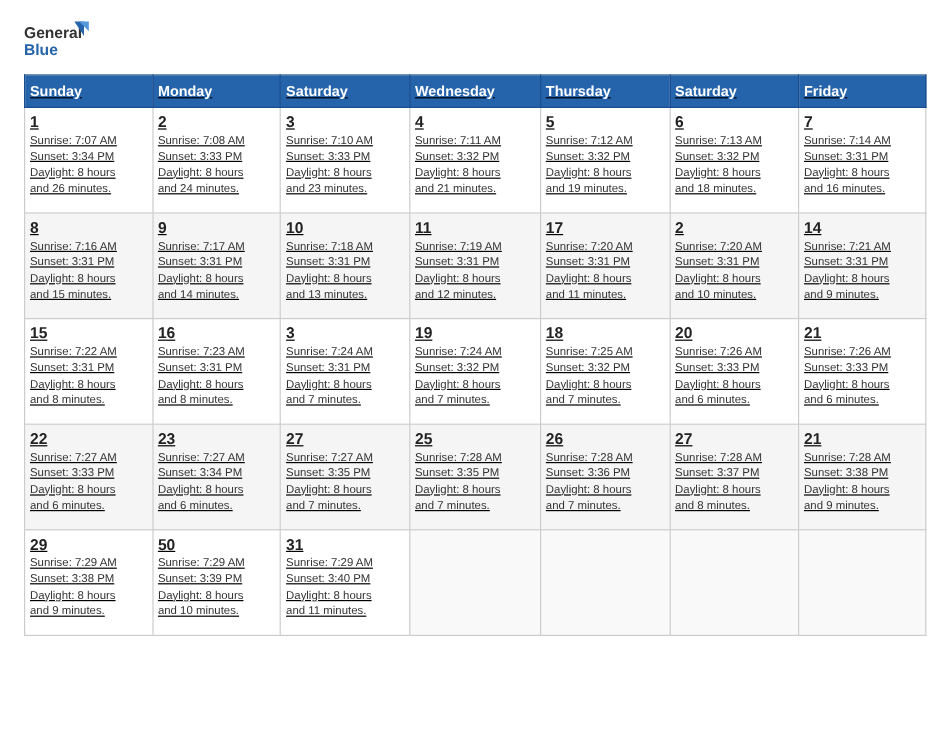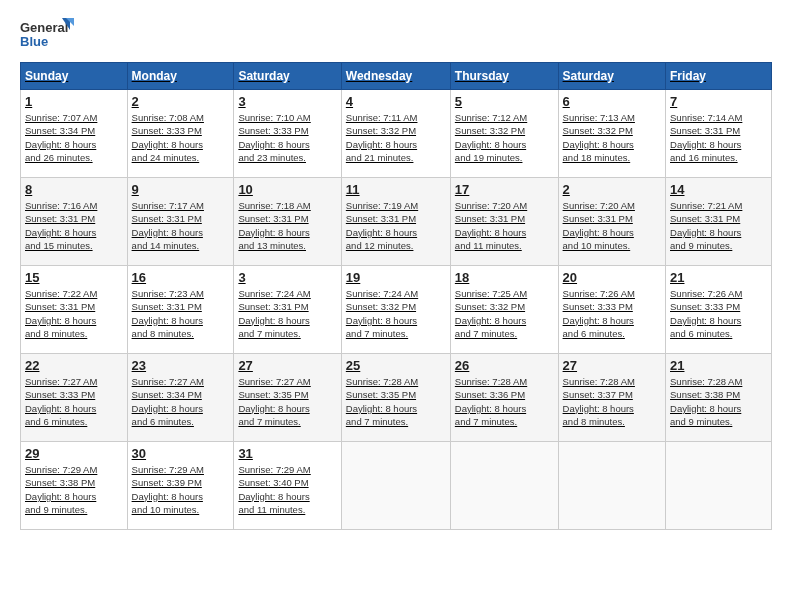--- a/index.html
+++ b/index.html
@@ -354,21 +354,21 @@
         <tr class="last-row">
           <td>
         <span class="day-number">29</span>
         <span class="day-info">
           Sunrise: 7:29 AM<br>
           Sunset: 3:38 PM<br>
           Daylight: 8 hours<br>and 9 minutes.
         </span>
       </td>
           <td>
-        <span class="day-number">30</span>
+        <span class="day-number">50</span>
         <span class="day-info">
           Sunrise: 7:29 AM<br>
           Sunset: 3:39 PM<br>
           Daylight: 8 hours<br>and 10 minutes.
         </span>
       </td>
           <td>
         <span class="day-number">31</span>
         <span class="day-info">
           Sunrise: 7:29 AM<br>

